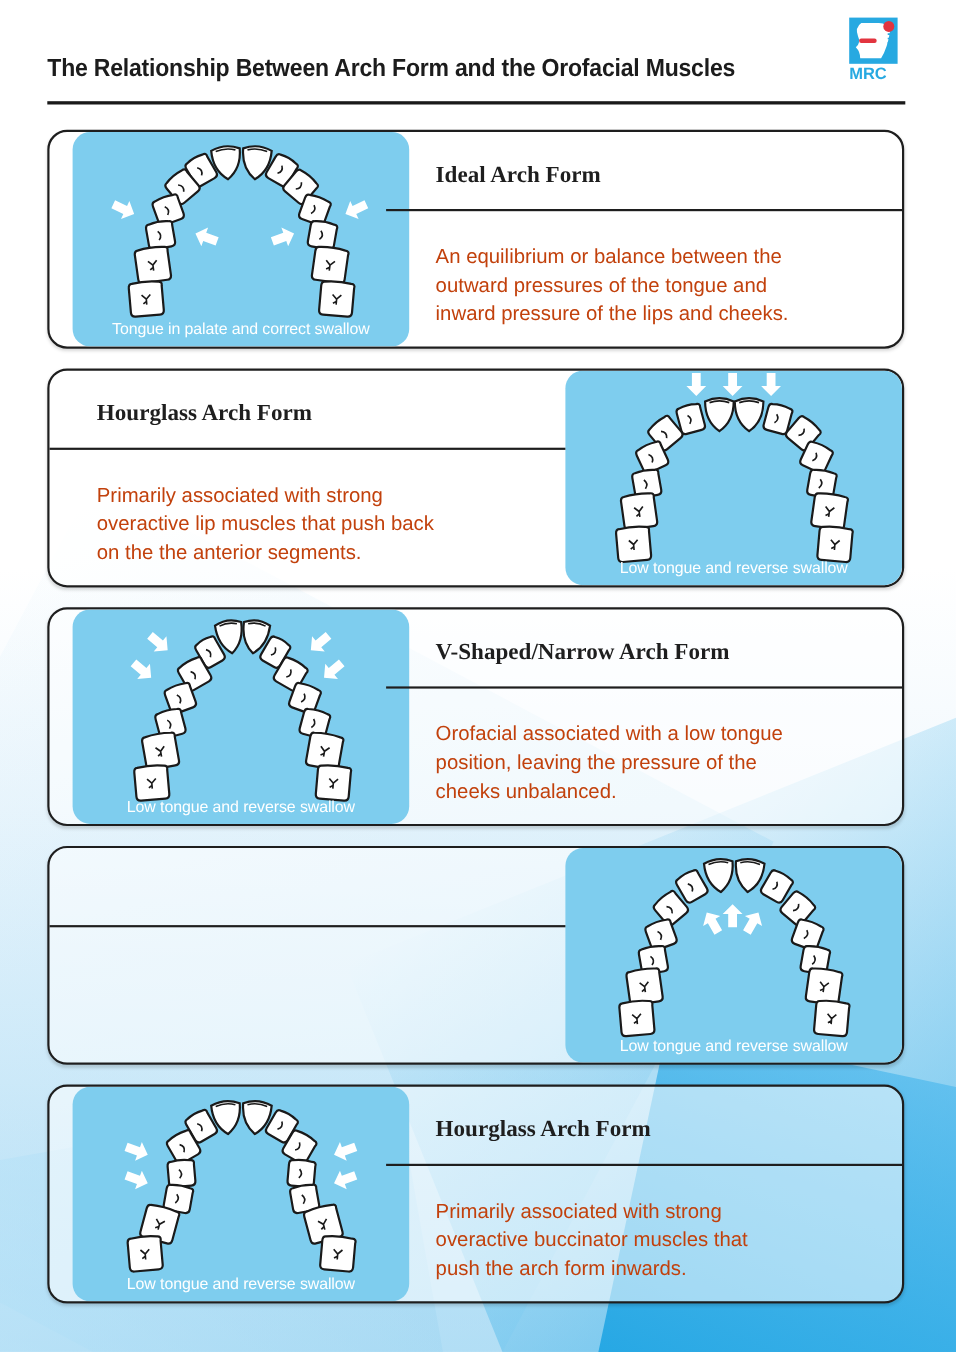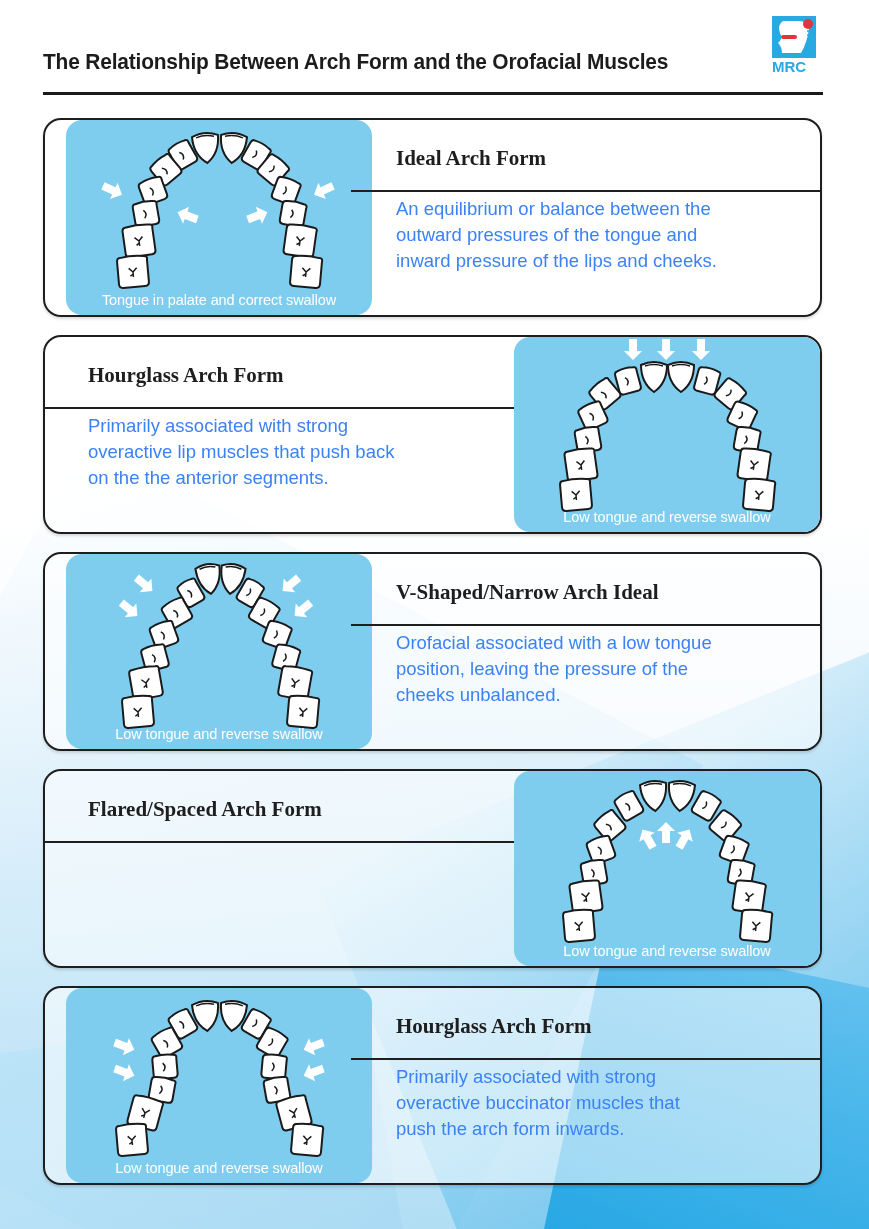--- a/index.html
+++ b/index.html
@@ -53,22 +53,22 @@
   .card.left .text-area { left: 306px; right: 0; }
   .card.right .text-area { left: 0; right: 306px; }
   .heading {
     position: absolute; top: 26px; font-family: Liberation Serif, serif;
     font-weight: bold; font-size: 21px; color: #1e1e1e; white-space: nowrap;
   }
   .divider { position: absolute; top: 70px; height: 1.5px; background: #1e1e1e; }
   .card.left .divider { left: 0; right: 0; }
   .card.right .divider { left: -2px; right: 0; }
   .desc {
-    position: absolute; top: 76px; font-family: "Liberation Sans", sans-serif;
-    font-size: 18.5px; line-height: 26px; color: #3b82f6; white-space: pre-line;
+    position: absolute; top: 100px; font-family: "Liberation Sans", sans-serif;
+    font-size: 18.5px; line-height: 26px; color: #c2410c; white-space: pre-line;
   }
   .card.left .heading, .card.left .desc { left: 45px; }
   .card.right .heading, .card.right .desc { left: 43px; }
 </style>
 </head>
 <body>
 
 <div class="bg">
   <div class="poly p1"></div>
   <div class="poly p4"></div>
@@ -298,21 +298,21 @@
             <path d="M-4 -4 L0 0 L4 -4 M0 0 L0 5 M0 2 L-3 4" fill="none" stroke="#1a1a1a" stroke-width="1.5"></path>
           </g>
           <path d="M-10 -4 L2 -4 L2 -9 L11 0 L2 9 L2 4 L-10 4 Z" fill="#ffffff" transform="translate(78 30) rotate(40)"></path>
           <path d="M-10 -4 L2 -4 L2 -9 L11 0 L2 9 L2 4 L-10 4 Z" fill="#ffffff" transform="translate(63 55) rotate(40)"></path>
           <path d="M-10 -4 L2 -4 L2 -9 L11 0 L2 9 L2 4 L-10 4 Z" fill="#ffffff" transform="translate(225 30) rotate(140)"></path>
           <path d="M-10 -4 L2 -4 L2 -9 L11 0 L2 9 L2 4 L-10 4 Z" fill="#ffffff" transform="translate(237 55) rotate(140)"></path>
         </svg>
         <div class="caption">Low tongue and reverse swallow</div>
       </div>
       <div class="text-area">
-        <div class="heading">V-Shaped/Narrow Arch Ideal</div>
+        <div class="heading">V-Shaped/Narrow Arch Form</div>
         <div class="divider"></div>
         <div class="desc">Orofacial associated with a low tongue
 position, leaving the pressure of the
 cheeks unbalanced.</div>
       </div>
     </div>
     <div class="card right" style="top: 769px;">
       <div class="panel">
         <svg width="306" height="195" viewBox="0 0 306 195">
           <g transform="translate(140 25) rotate(-5)">
@@ -371,21 +371,20 @@
             <path d="M-12 -15 Q0 -17 12 -15 Q16 -15 15 -11 L15 11 Q15 15 11 15 L-11 15 Q-15 15 -15 11 L-15 -11 Q-15 -15 -12 -15 Z" fill="#ffffff" stroke="#1a1a1a" stroke-width="2"></path>
             <path d="M-4 -4 L0 0 L4 -4 M0 0 L0 5 M0 2 L-3 4" fill="none" stroke="#1a1a1a" stroke-width="1.5"></path>
           </g>
           <path d="M-10 -4 L2 -4 L2 -9 L11 0 L2 9 L2 4 L-10 4 Z" fill="#ffffff" transform="translate(134 68) rotate(-120)"></path>
           <path d="M-10 -4 L2 -4 L2 -9 L11 0 L2 9 L2 4 L-10 4 Z" fill="#ffffff" transform="translate(152 62) rotate(-90)"></path>
           <path d="M-10 -4 L2 -4 L2 -9 L11 0 L2 9 L2 4 L-10 4 Z" fill="#ffffff" transform="translate(170 68) rotate(-60)"></path>
         </svg>
         <div class="caption">Low tongue and reverse swallow</div>
       </div>
       <div class="text-area">
-        <div class="heading">Flared/Spaced Arch Form</div>
         <div class="divider"></div>
       </div>
     </div>
     <div class="card left" style="top: 986px;">
       <div class="panel">
         <svg width="306" height="195" viewBox="0 0 306 195">
           <g transform="translate(140 28) rotate(-5)">
             <path d="M-13 -12 Q0 -18 13 -12 Q13 6 0 15 Q-13 6 -13 -12 Z" fill="#ffffff" stroke="#1a1a1a" stroke-width="2"></path>
             <path d="M-9 -11 Q0 -14 9 -11" fill="none" stroke="#1a1a1a" stroke-width="1.5"></path>
           </g>

